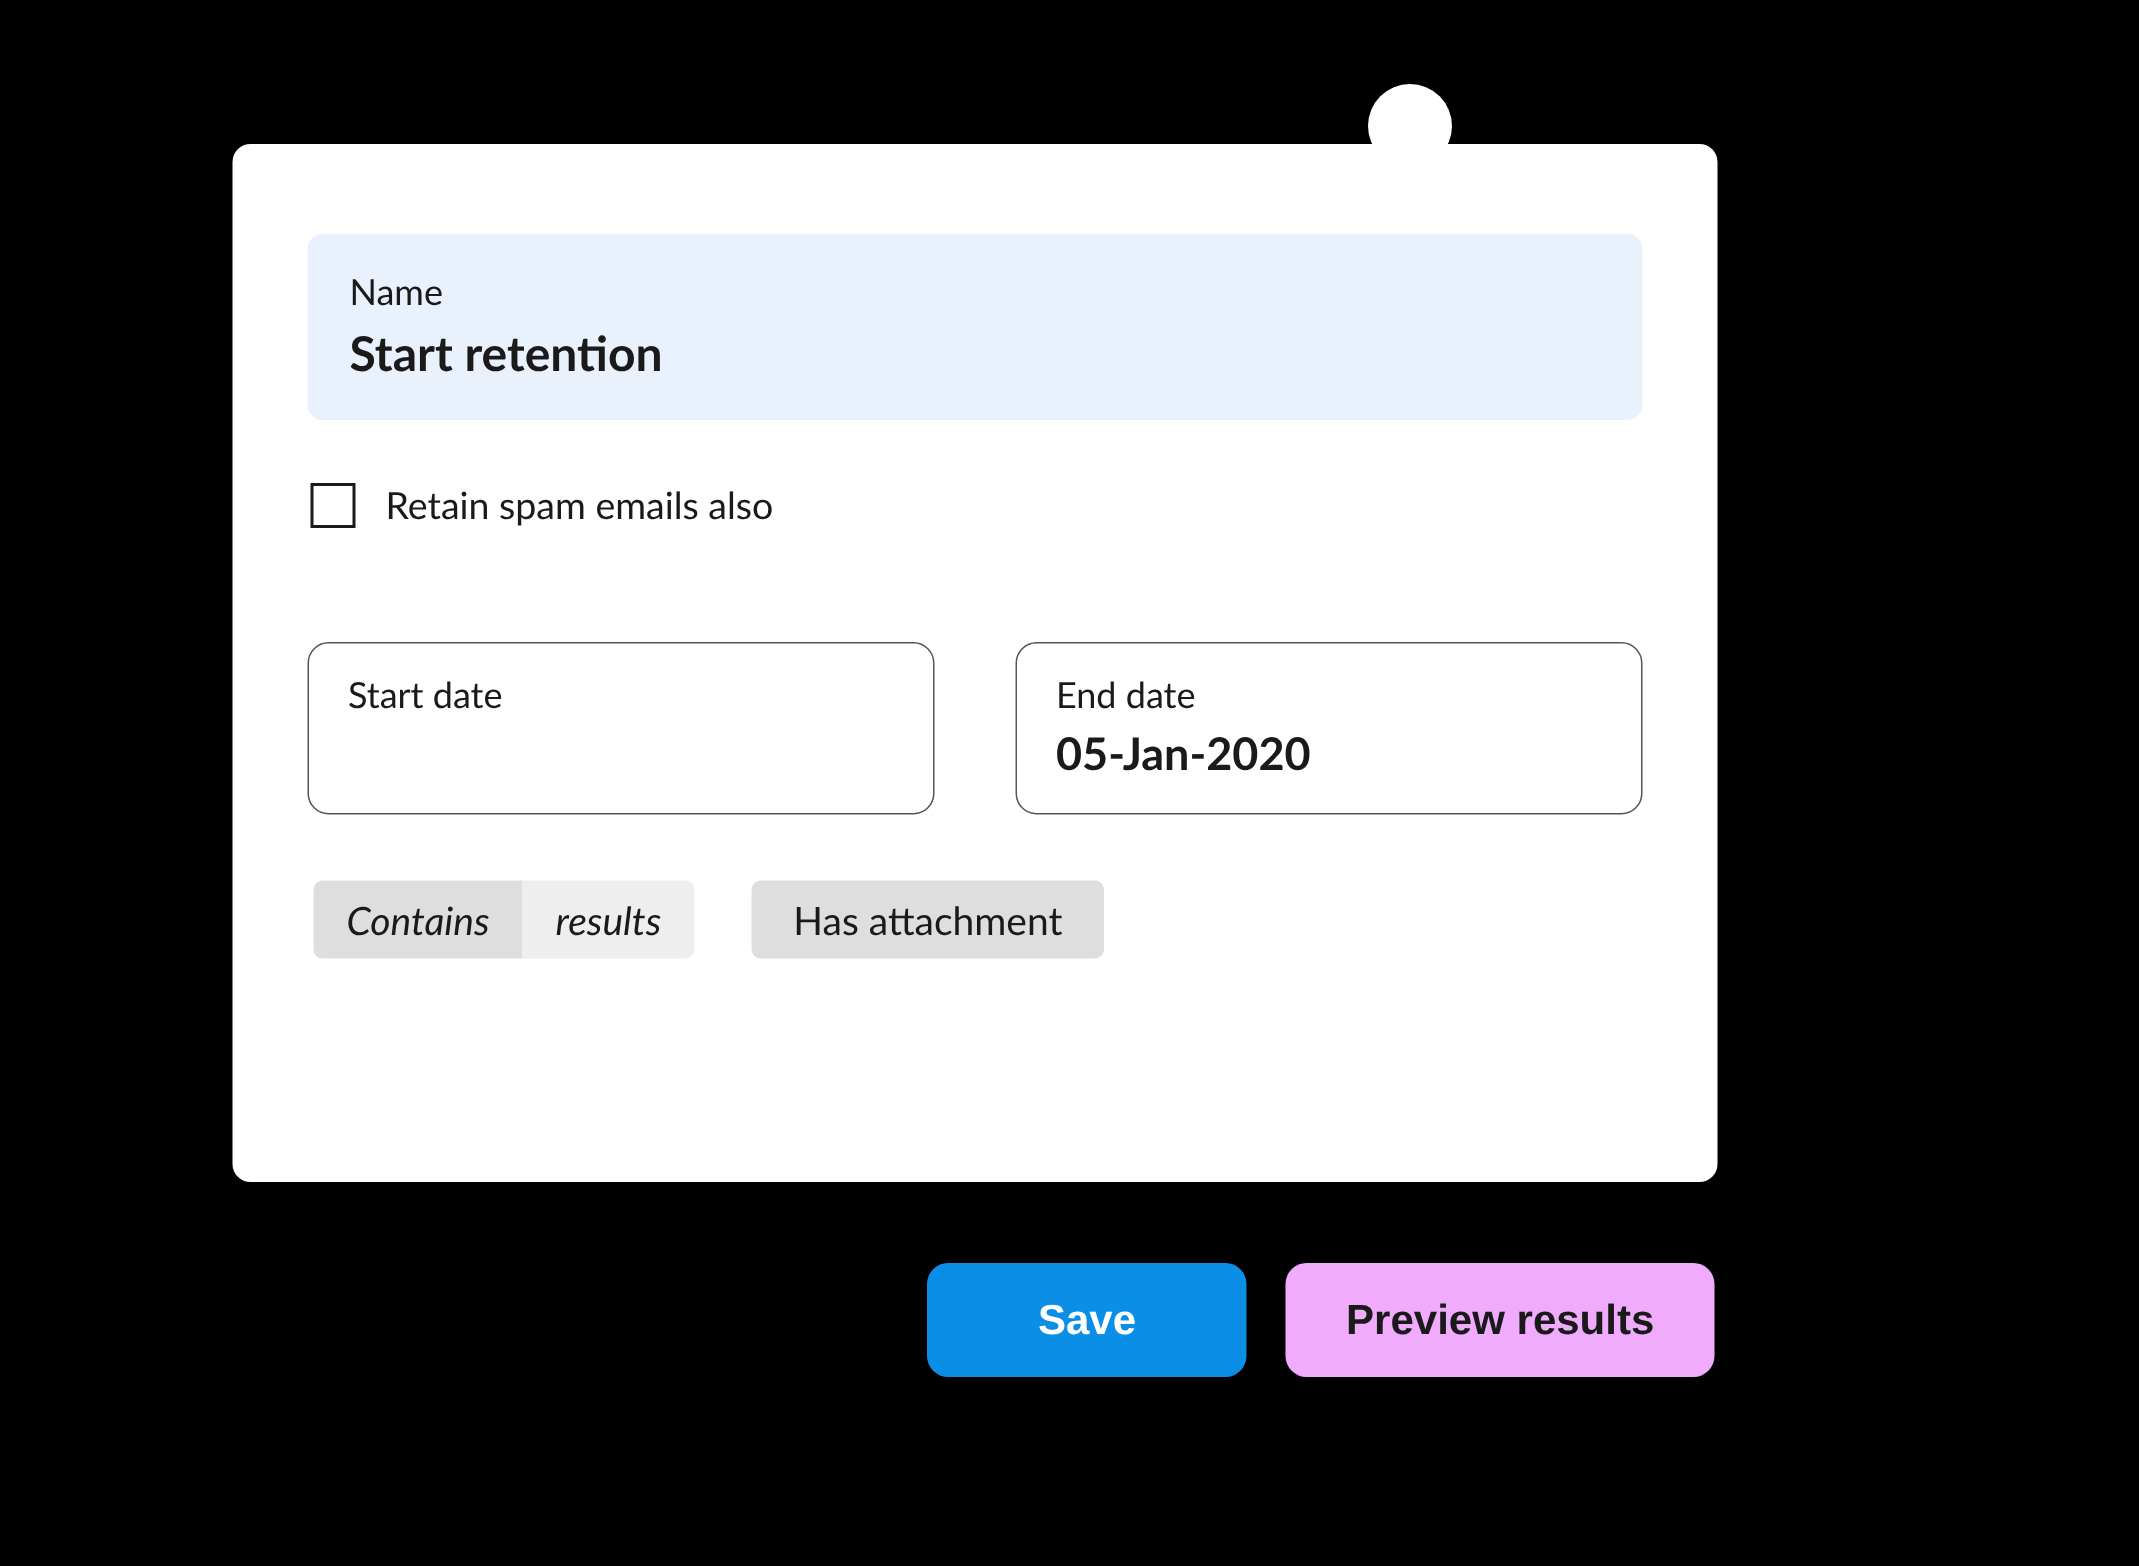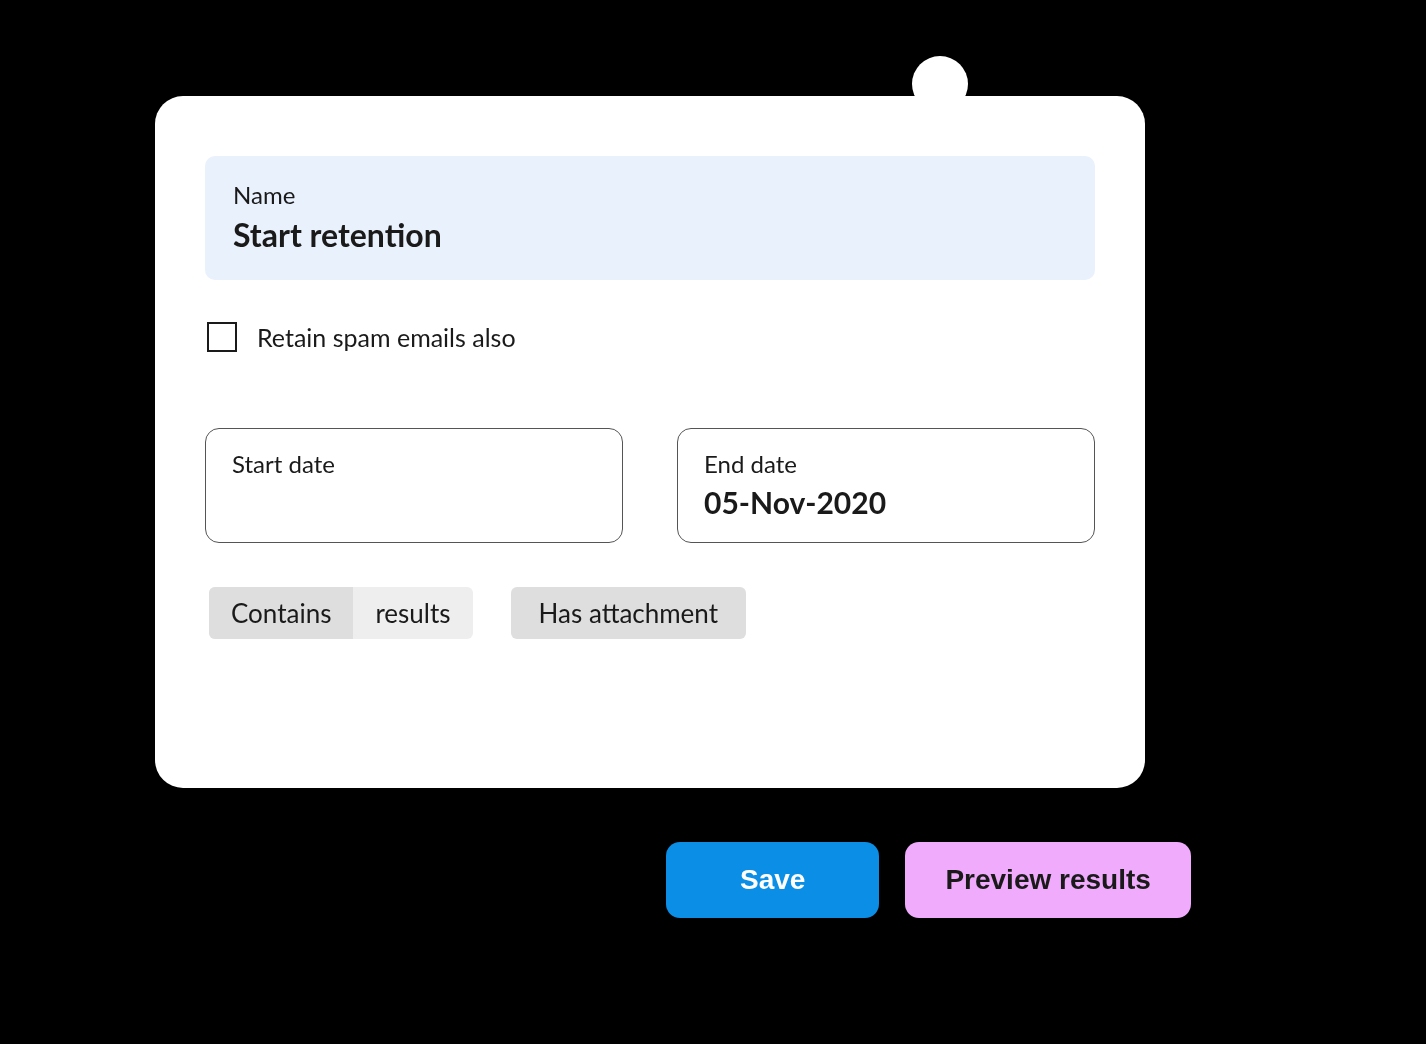--- a/index.html
+++ b/index.html
@@ -23,21 +23,21 @@
       background: #fff;
       border-radius: 50%;
     }
     .card {
       position: absolute;
       top: 96px;
       left: 155px;
       width: 990px;
       height: 692px;
       background: #fff;
-      border-radius: 28px;
+      border-radius: 12px;
       padding: 60px 50px 50px 50px;
     }
     .name-field {
       background: #e9f1fc;
       border-radius: 10px;
       padding: 24px 28px 26px 28px;
       margin-bottom: 42px;
     }
     .name-label {
       font-size: 24px;
@@ -106,20 +106,21 @@
     .chip-group {
       display: flex;
       background: #eeeeee;
       border-radius: 6px;
       overflow: hidden;
     }
     .chip-part {
       padding: 10px 22px;
       font-size: 26px;
       color: #1a1a1a;
+      font-style: italic;
     }
     .chip-part.darker {
       background: #dedede;
     }
     .chip-single {
       background: #dedede;
       border-radius: 6px;
       padding: 10px 28px;
       font-size: 26px;
       color: #1a1a1a;
@@ -137,21 +138,20 @@
       font-size: 28px;
       font-weight: 600;
       border: none;
       cursor: pointer;
     }
     .btn-primary {
       background: #0a8ee6;
       color: #fff;
       padding-left: 74px;
       padding-right: 74px;
-      margin-left: 48px;
     }
     .btn-secondary {
       background: #f0abfc;
       color: #1a1a1a;
     }
   </style>
 </head>
 <body>
 
 <div class="circle-decoration"></div>
@@ -167,21 +167,21 @@
     <div class="checkbox"></div>
     <div class="checkbox-label">Retain spam emails also</div>
   </div>
 
   <div class="date-row">
     <div class="date-field">
       <div class="date-label">Start date</div>
     </div>
     <div class="date-field">
       <div class="date-label">End date</div>
-      <div class="date-value">05-Nov-2020</div>
+      <div class="date-value">05-Jan-2020</div>
     </div>
   </div>
 
   <div class="condition-section">
     <div class="chips-row">
       <div class="chip-group">
         <div class="chip-part darker">Contains</div>
         <div class="chip-part">results</div>
       </div>
       <div class="chip-single">Has attachment</div>

